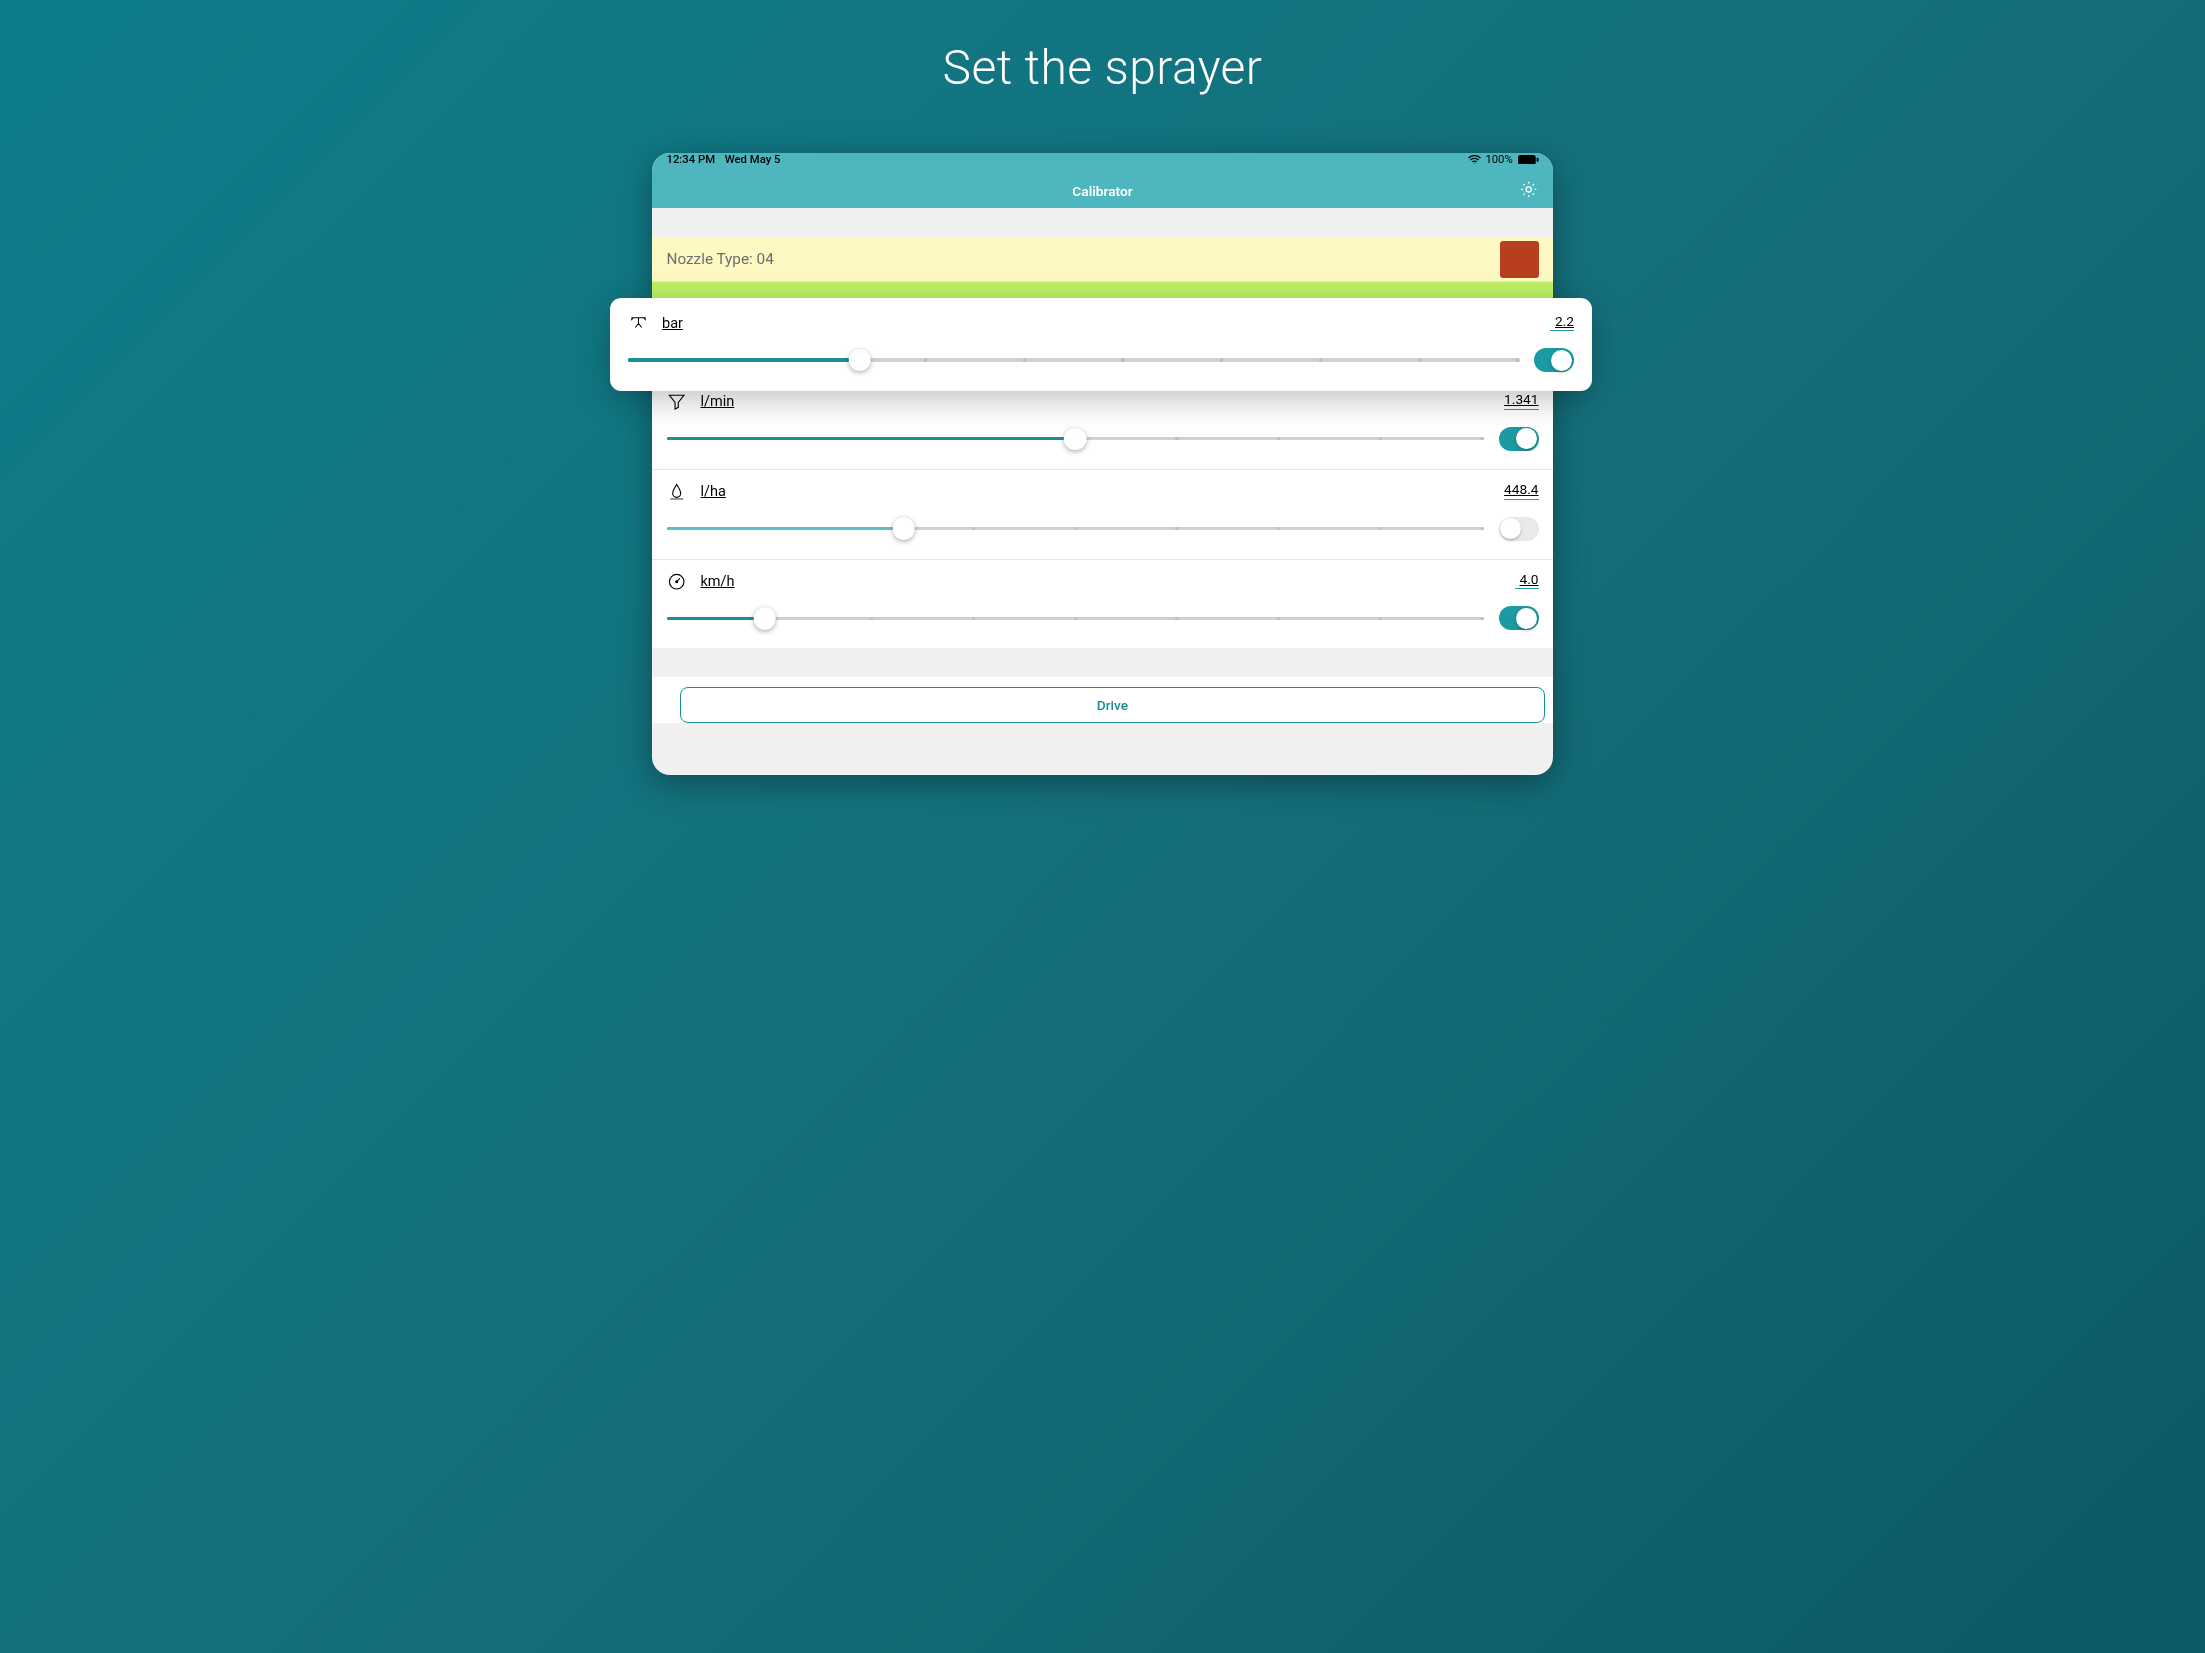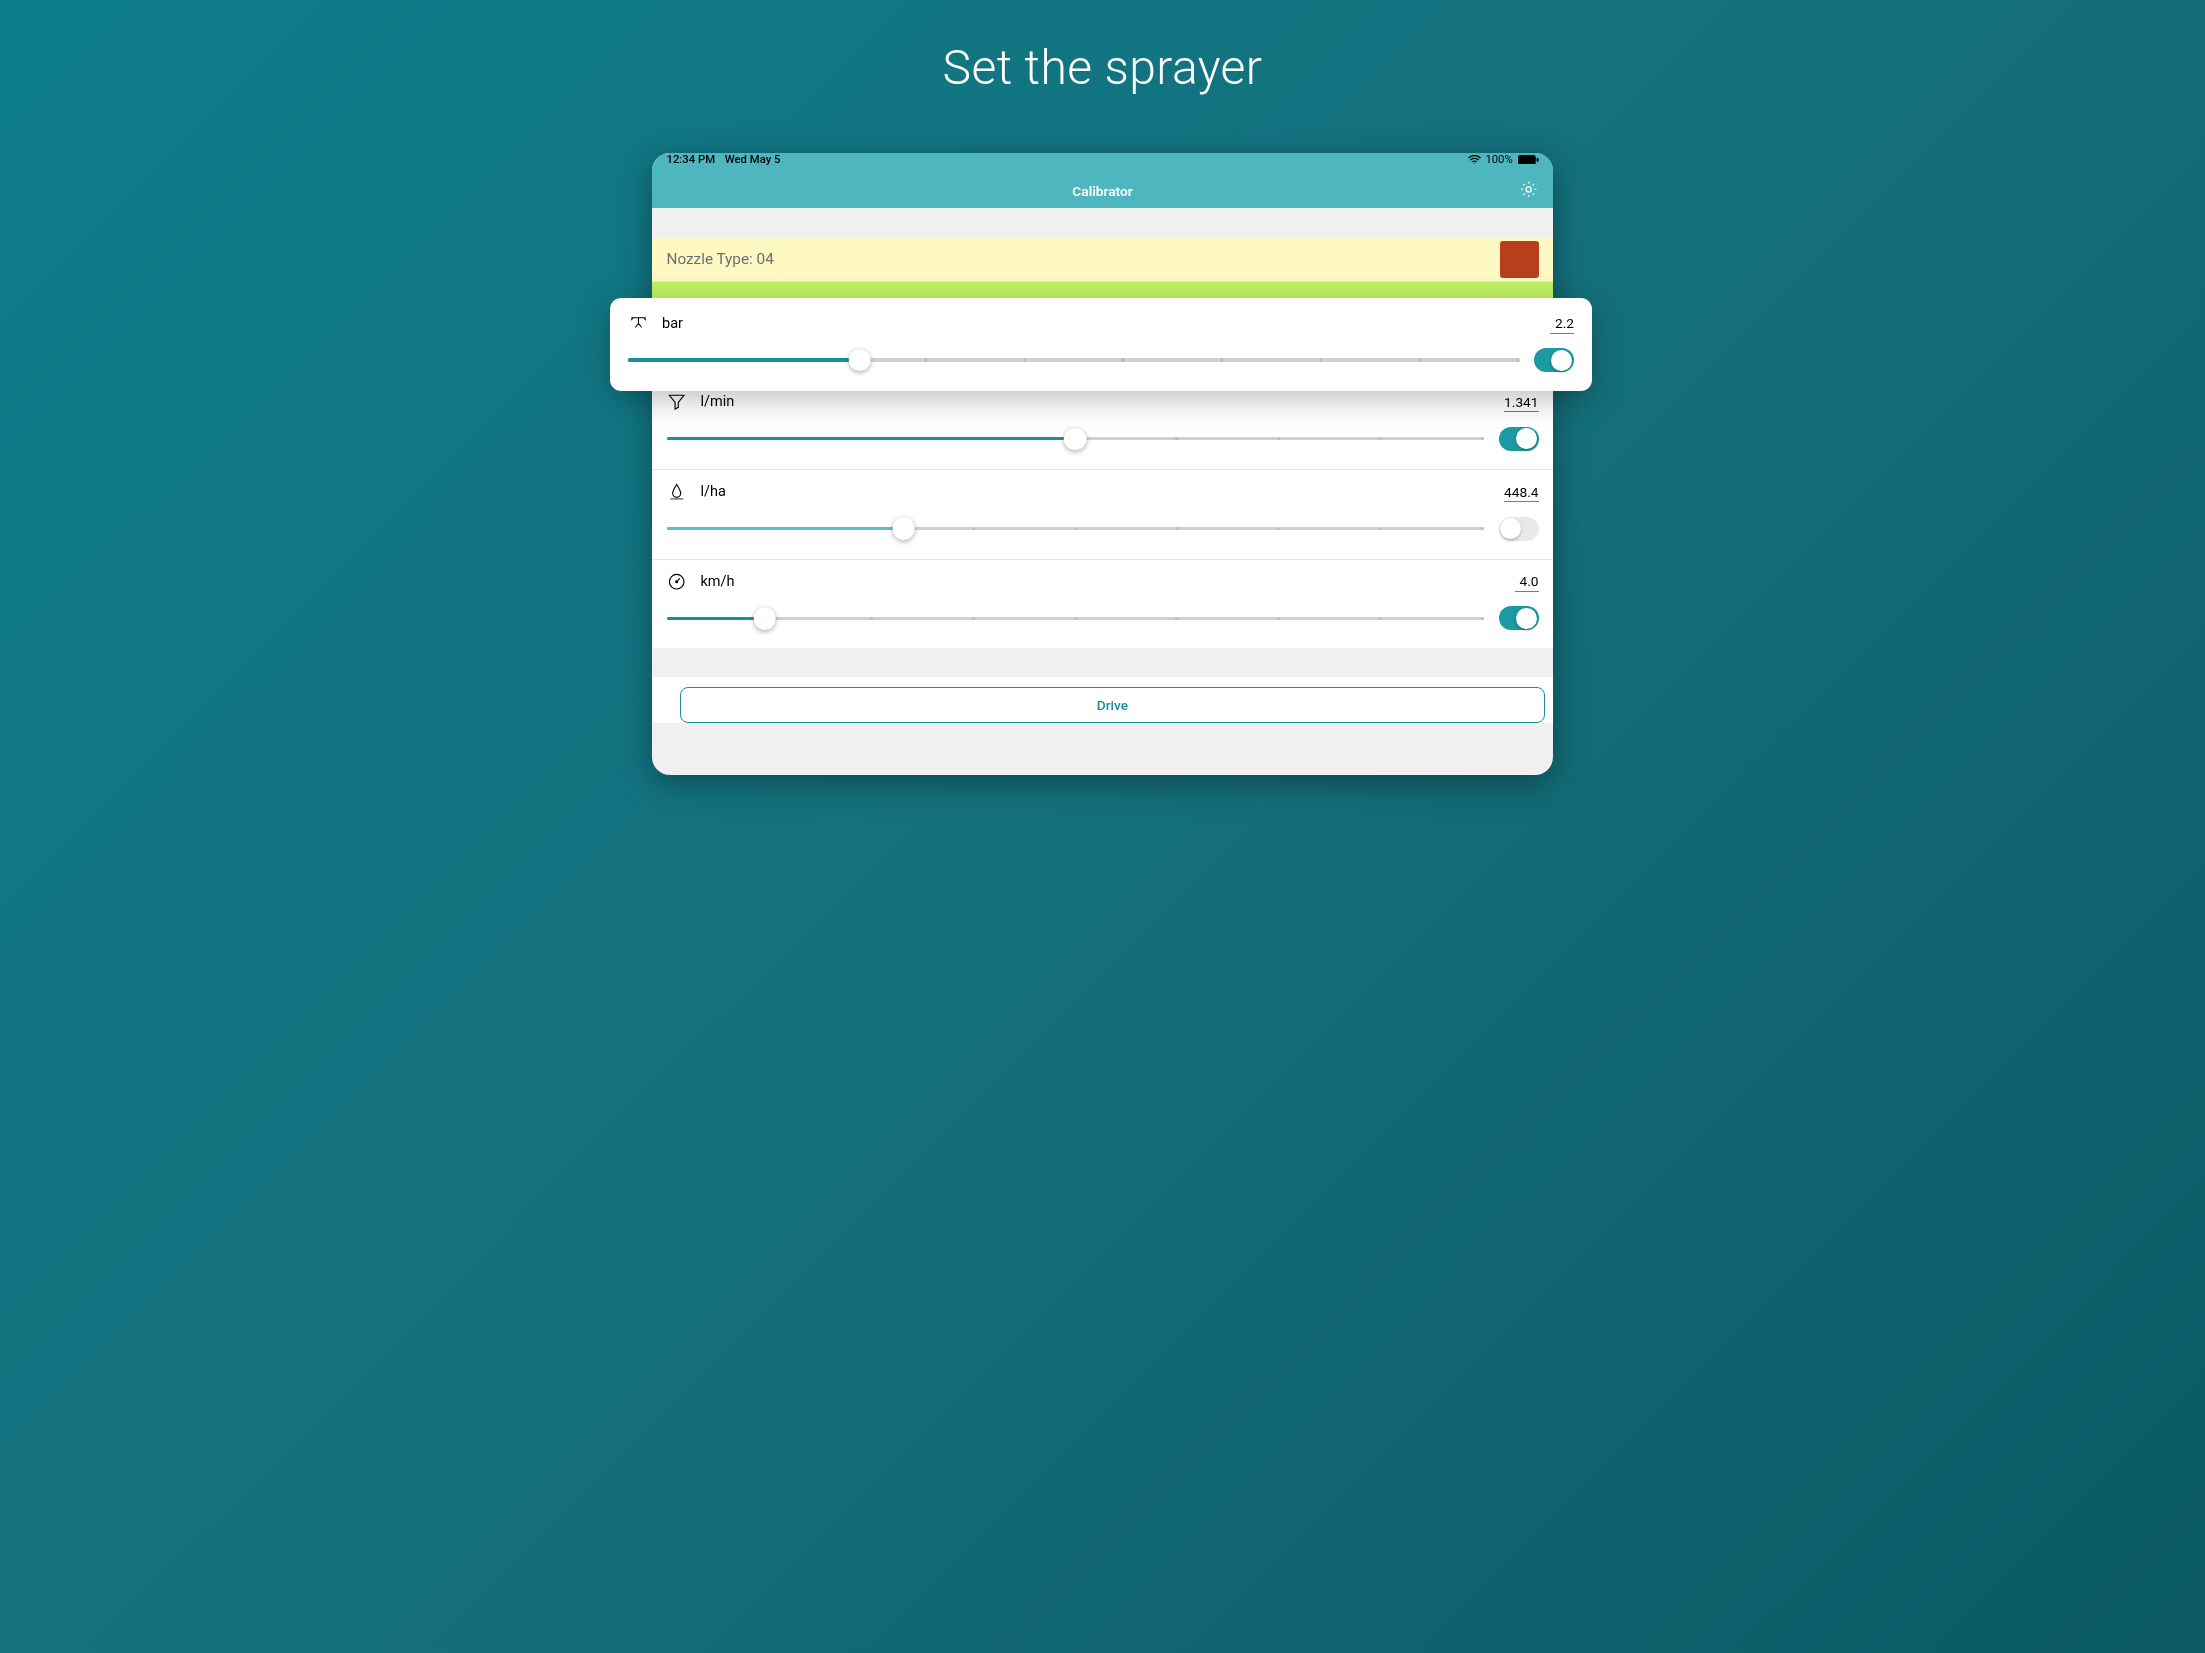--- a/index.html
+++ b/index.html
@@ -89,23 +89,24 @@
   }
   .sliders-area { background: #bef264; }
   .slider-row {
     background: #fff;
     padding: 11.3px 14.5px 18px 14.5px;
     border-top: 0.8px solid #e5e5e5;
     position: relative;
   }
   .slider-header {
     display: flex;
-    align-items: flex-end;
+    align-items: flex-start;
     justify-content: space-between;
     margin-bottom: 14.5px;
+    text-decoration: underline;
   }
   .slider-title {
     display: flex;
     align-items: center;
     gap: 13px;
     font-size: 14.5px;
     color: #000;
   }
   .slider-icon {
     width: 21px;

